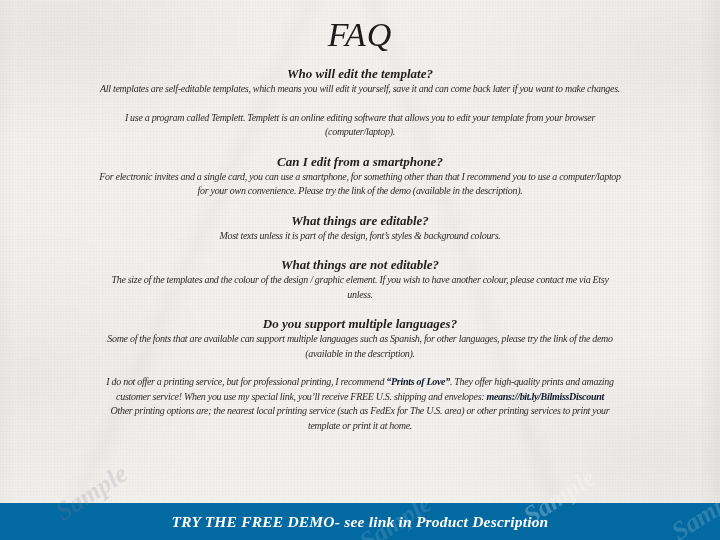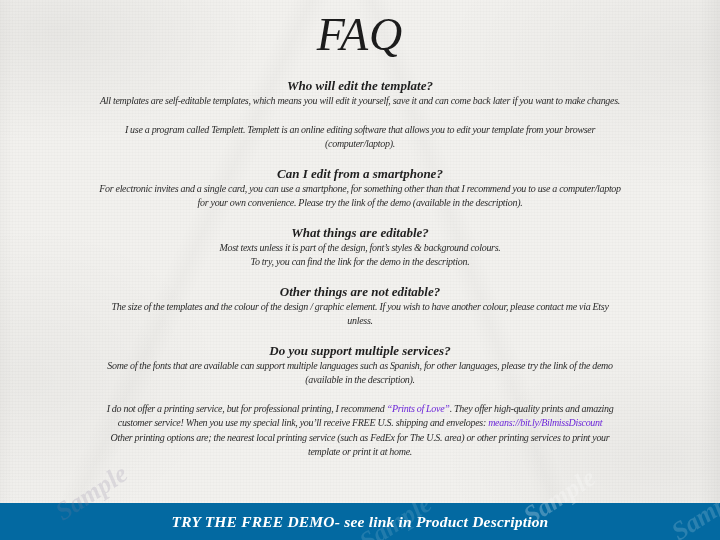--- a/index.html
+++ b/index.html
@@ -24,43 +24,43 @@
       repeating-linear-gradient(0deg, rgba(0,0,0,0.014) 0 1px, transparent 1px 3px),
       repeating-linear-gradient(90deg, rgba(0,0,0,0.012) 0 1px, transparent 1px 3px);
   }
   .content {
     position: relative; z-index: 2;
     width: 716px; margin: 0 auto;
     padding-top: 12px;
     text-align: center;
   }
   .page-title {
-    font-size: 46px;
+    font-size: 34px;
     font-weight: 400;
     line-height: 46px;
     letter-spacing: 1px;
-    margin-bottom: 20px;
+    margin-bottom: 8px;
     color: #1c1c1c;
   }
   .faq { margin-bottom: 14px; text-align: center; }
   .q {
     font-size: 13px;
     font-weight: 700;
     line-height: 15px;
     margin-bottom: 1px;
     color: #1f1f1f;
   }
   .a {
     font-size: 10px;
     font-weight: 400;
     line-height: 14.5px;
     letter-spacing: -0.3px;
     color: #2c2c2c;
   }
-  .a strong { font-weight: 400; color: #6d28d9; }
+  .a strong { font-weight: 700; color: #0f172a; }
   .banner {
     position: absolute; left: 0; bottom: 0; z-index: 3;
     width: 720px; height: 37px;
     background: #9778c9;
     display: flex; align-items: center; justify-content: center;
   }
   .banner-text {
     color: #ffffff;
     font-size: 15.5px;
     font-weight: 600;
@@ -102,31 +102,30 @@
 
   <section class="faq">
     <h2 class="q">Can I edit from a smartphone?</h2>
     <p class="a">For electronic invites and a single card, you can use a smartphone, for something other than that I recommend you to use a computer/laptop</p>
     <p class="a">for your own convenience. Please try the link of the demo (available in the description).</p>
   </section>
 
   <section class="faq">
     <h2 class="q">What things are editable?</h2>
     <p class="a">Most texts unless it is part of the design, font’s styles &amp; background colours.</p>
-    <p class="a">To try, you can find the link for the demo in the description.</p>
   </section>
 
   <section class="faq">
-    <h2 class="q">Other things are not editable?</h2>
+    <h2 class="q">What things are not editable?</h2>
     <p class="a">The size of the templates and the colour of the design / graphic element. If you wish to have another colour, please contact me via Etsy</p>
     <p class="a">unless.</p>
   </section>
 
   <section class="faq">
-    <h2 class="q">Do you support multiple services?</h2>
+    <h2 class="q">Do you support multiple languages?</h2>
     <p class="a">Some of the fonts that are available can support multiple languages such as Spanish, for other languages, please try the link of the demo</p>
     <p class="a">(available in the description).</p>
   </section>
 
   <section class="faq">
     <p class="a"><span>I do not offer a printing service, but for professional printing, I recommend </span><strong>“Prints of Love”</strong><span>. They offer high-quality prints and amazing</span></p>
     <p class="a"><span>customer service! When you use my special link, you’ll receive FREE U.S. shipping and envelopes: </span><strong>means://bit.ly/BilmissDiscount</strong></p>
     <p class="a">Other printing options are; the nearest local printing service (such as FedEx for The U.S. area) or other printing services to print your</p>
     <p class="a">template or print it at home.</p>
   </section>

